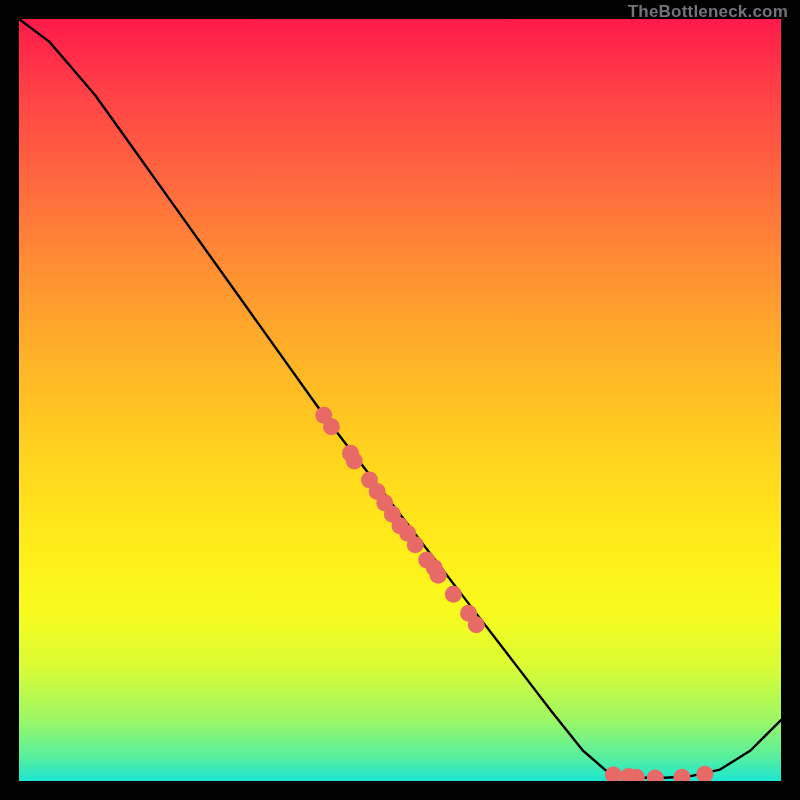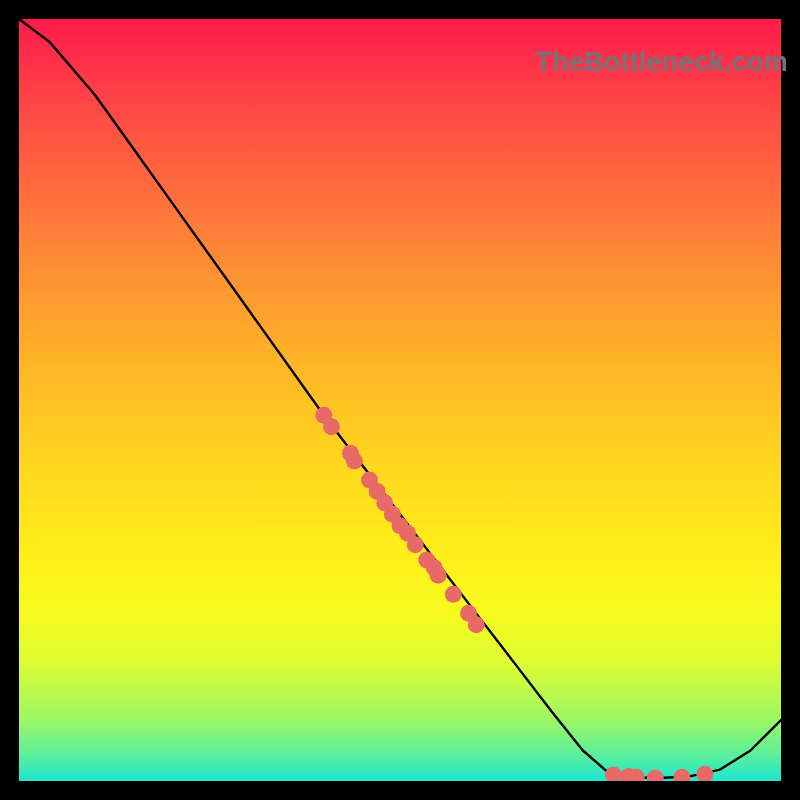--- a/index.html
+++ b/index.html
@@ -36,25 +36,24 @@
       #9cf766 92%,
       #54efa0 97%,
       #1be6d2 100%
     );
   }
   .attribution {
     position: absolute;
     top: 2px;
     right: 12px;
     font-family: Arial, Helvetica, sans-serif;
-    font-size: 27px;
+    font-size: 17px;
     font-weight: 600;
     color: #73737a;
     letter-spacing: 0.2px;
-    margin-top: 45px;
   }
   svg.overlay {
     position: absolute;
     left: 0;
     top: 0;
     width: 762px;
     height: 762px;
   }
 </style>
 </head>

